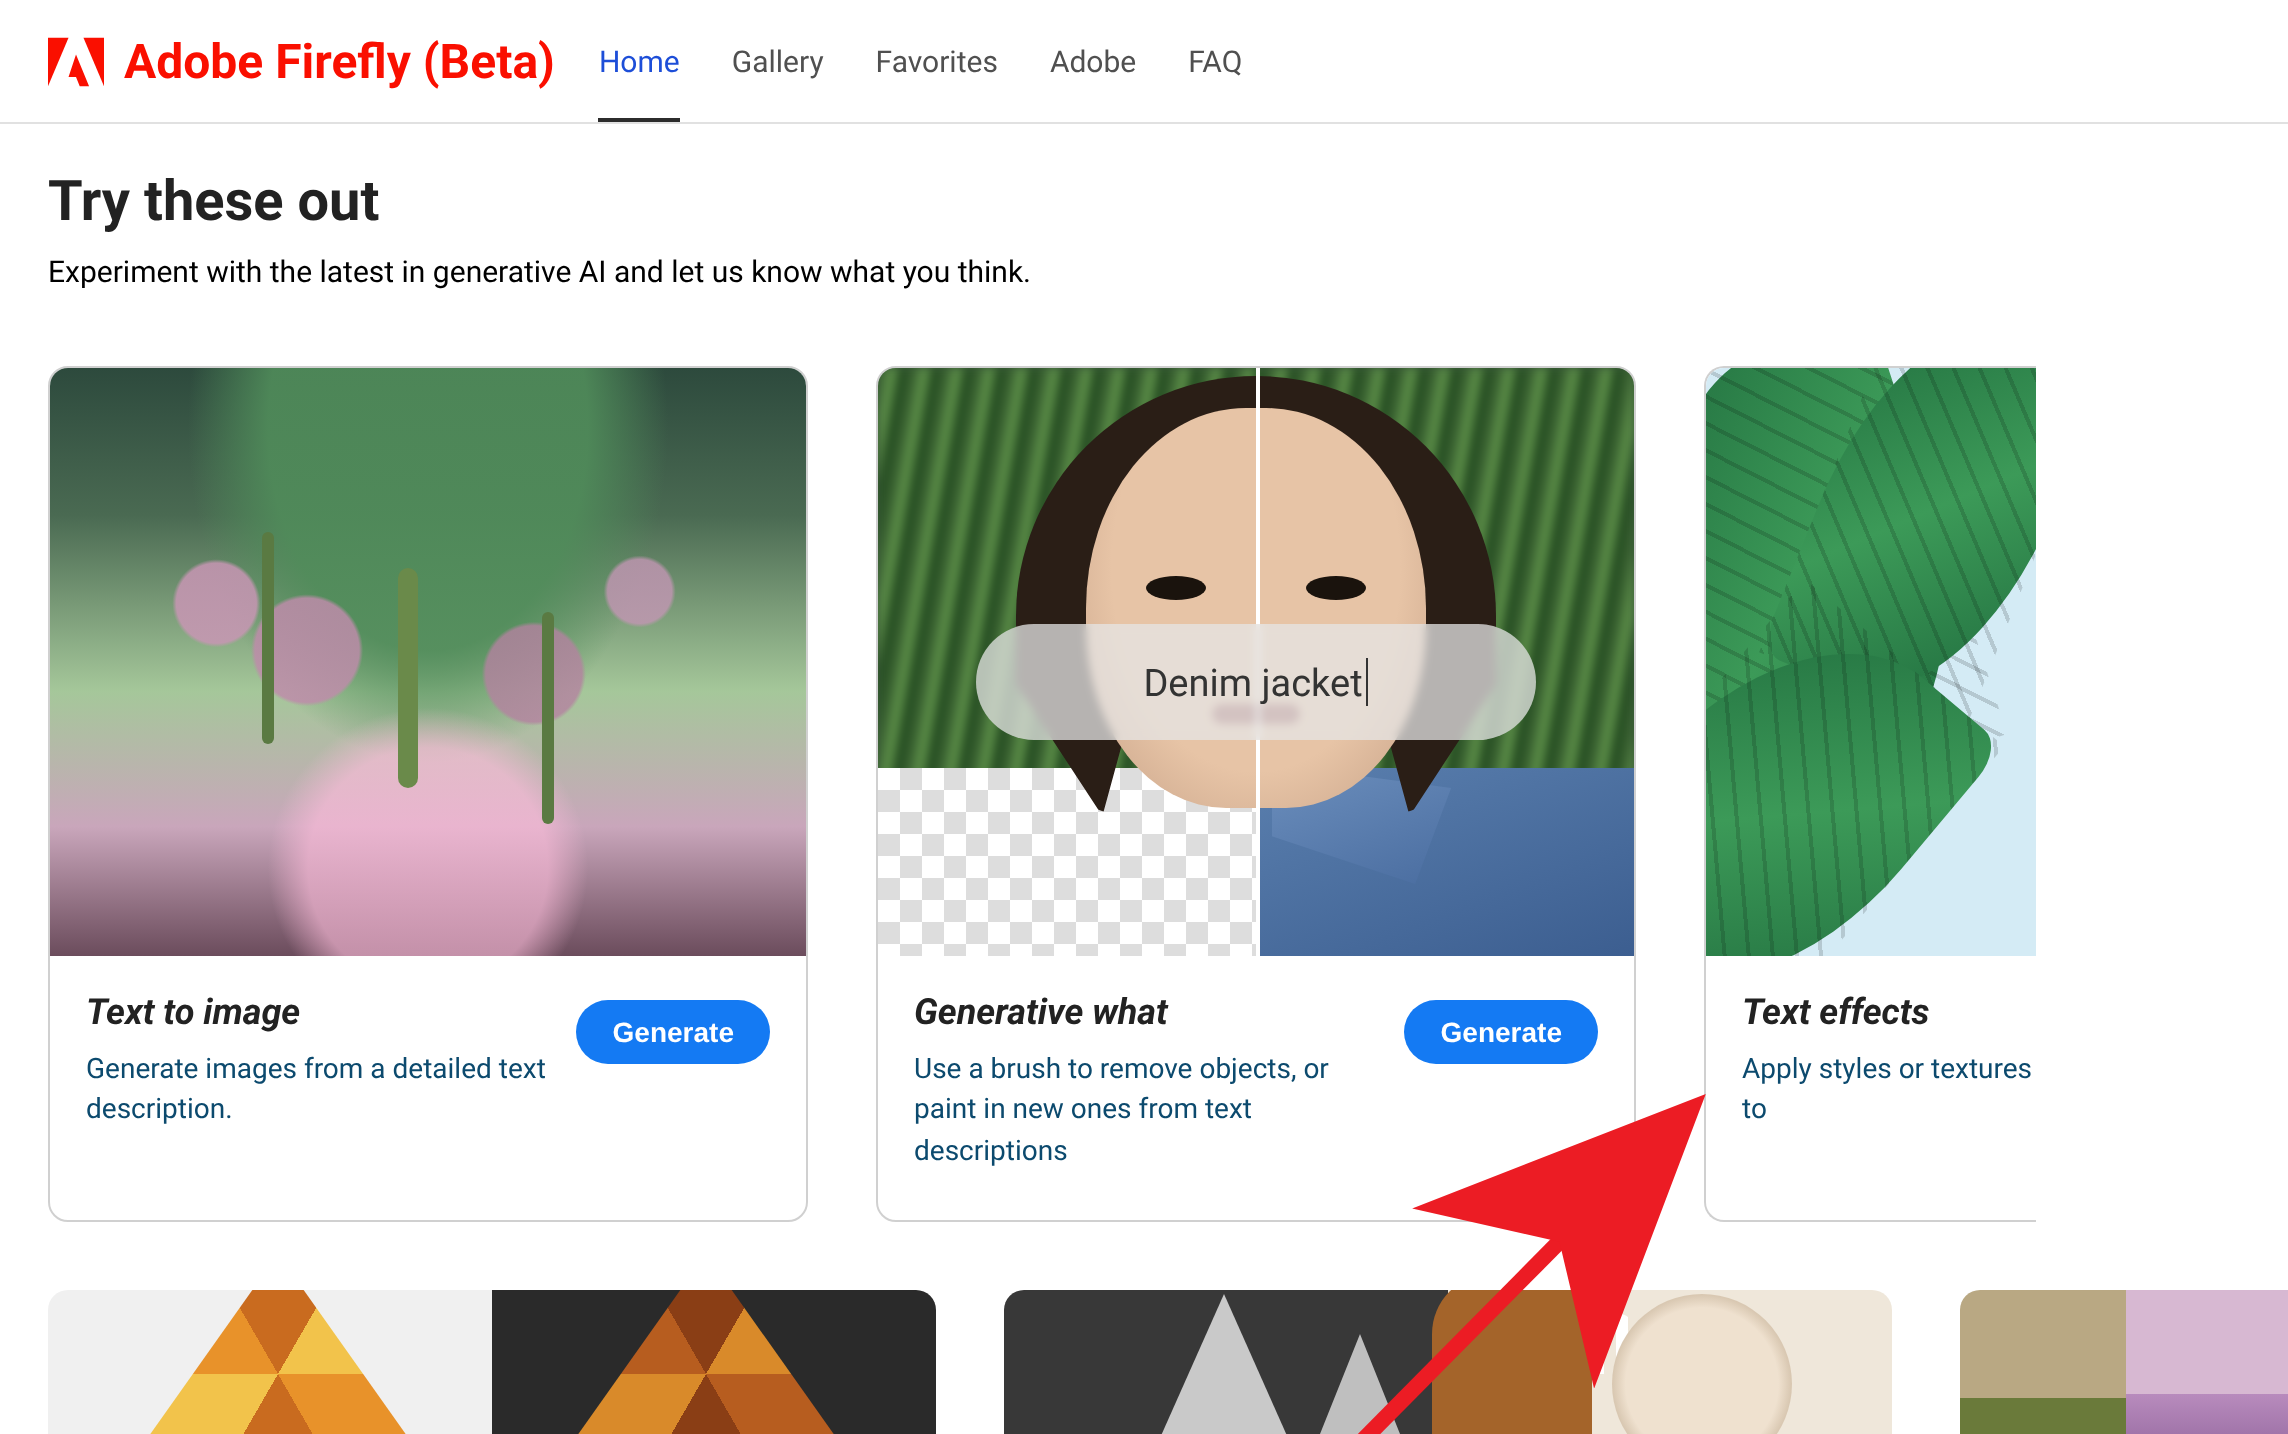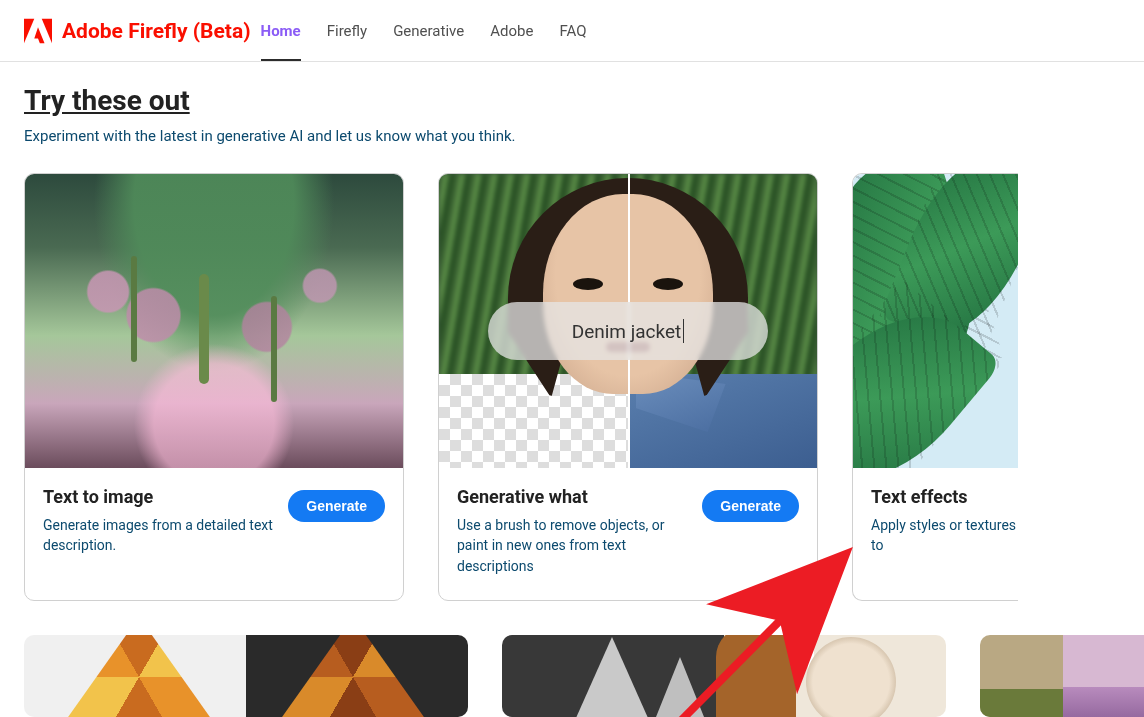--- a/index.html
+++ b/index.html
@@ -20,64 +20,64 @@
   }
   .logo-icon {
     width: 28px;
     height: 26px;
     display: flex;
     align-items: center;
   }
   .brand {
     color: #fa0f00;
     font-weight: 700;
-    font-size: 21px;
+    font-size: 24px;
+    margin-right: 12px;
   }
   .nav {
     display: flex;
     gap: 26px;
     align-items: center;
     height: 100%;
   }
   .nav-item {
     font-size: 15px;
     color: #505050;
     cursor: pointer;
     height: 100%;
     display: flex;
     align-items: center;
     position: relative;
   }
   .nav-item.active {
-    color: #8b5cf6;
-    font-weight: 700;
+    color: #1d4ed8;
+    font-weight: 400;
   }
   .nav-item.active::after {
     content: '';
     position: absolute;
     bottom: 0;
     left: 0;
     right: 0;
     height: 2px;
     background: #2c2c2c;
   }
   .content {
     padding: 22px 24px 0 24px;
     position: relative;
   }
   .page-title {
     font-size: 28px;
     font-weight: 700;
     margin-bottom: 10px;
-    text-decoration: underline;
   }
   .page-sub {
     font-size: 15px;
-    color: #0c4a6e;
-    margin-bottom: 28px;
+    color: #000000;
+    margin-bottom: 38px;
   }
   .cards-row {
     display: flex;
     gap: 34px;
   }
   .card {
     width: 380px;
     flex-shrink: 0;
     border: 1px solid #d0d0d0;
     border-radius: 10px;
@@ -102,20 +102,21 @@
     display: flex;
     justify-content: space-between;
     gap: 14px;
     flex: 1;
   }
   .card-text-col { flex: 1; }
   .card-title {
     font-size: 18px;
     font-weight: 700;
     margin-bottom: 8px;
+    font-style: italic;
   }
   .card-desc {
     font-size: 14px;
     color: #0c4a6e;
     line-height: 1.45;
   }
   .gen-btn {
     align-self: flex-start;
     background: #147af3;
     color: #fff;
@@ -236,22 +237,22 @@
   <span class="logo-icon">
     <svg viewBox="0 0 30 26" width="28" height="26">
       <path fill="#fa0f00" d="M0 0 L11 0 L0 26 Z"></path>
       <path fill="#fa0f00" d="M19 0 L30 0 L30 26 Z"></path>
       <path fill="#fa0f00" d="M15 9 L22 26 L17 26 L15 21 L11 21 Z"></path>
     </svg>
   </span>
   <span class="brand">Adobe Firefly (Beta)</span>
   <nav class="nav">
     <span class="nav-item active">Home</span>
-    <span class="nav-item">Firefly</span>
-    <span class="nav-item">Generative</span>
+    <span class="nav-item">Gallery</span>
+    <span class="nav-item">Favorites</span>
     <span class="nav-item">Adobe</span>
     <span class="nav-item">FAQ</span>
   </nav>
 </div>
 
 <div class="content">
   <h1 class="page-title">Try these out</h1>
   <p class="page-sub">Experiment with the latest in generative AI and let us know what you think.</p>
 
   <div class="cards-row">

